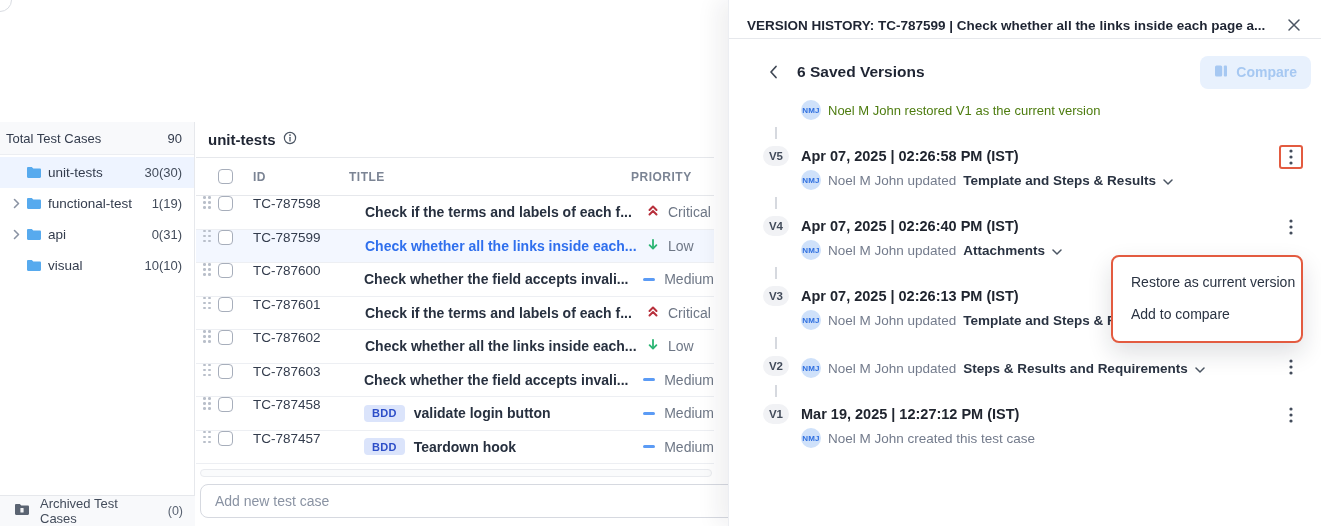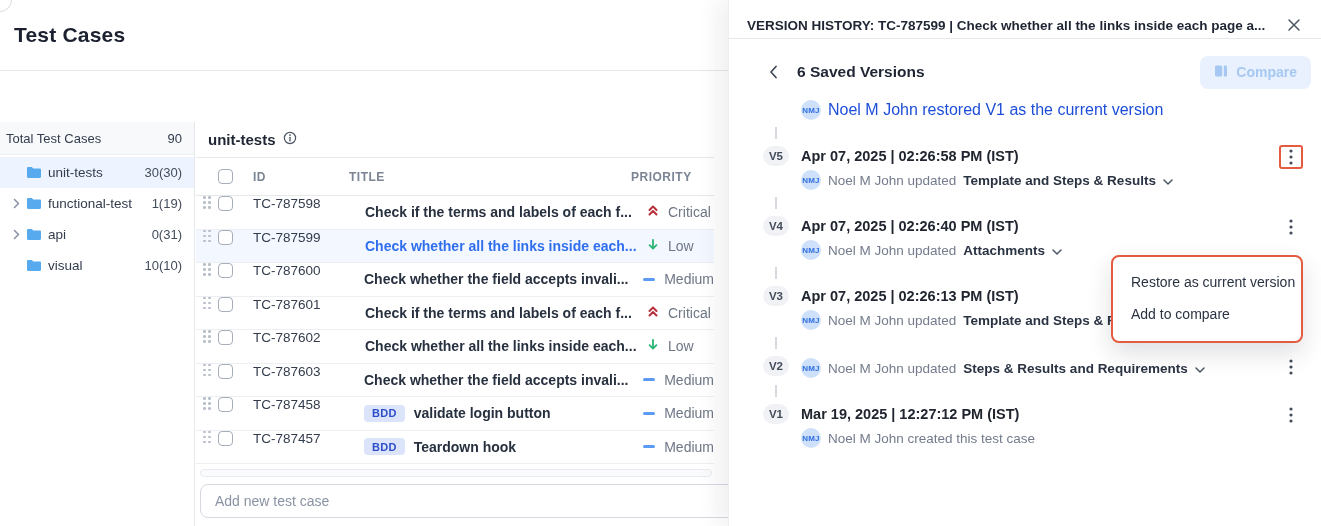--- a/index.html
+++ b/index.html
@@ -91,21 +91,21 @@
   .saved-label { font-size:15.5px; font-weight:700; color:#1f2533; margin-left:12px; flex:1; }
   .compare-btn { display:flex; align-items:center; gap:8px; background:#e8f1fd; color:#a6c8f2;
     font-size:14px; font-weight:700; padding:8px 14px; border-radius:8px; border:none;
     cursor:default; font-family:"Liberation Sans", sans-serif; }
 
   .history { padding:10px 18px 0 18px; position:relative; }
   .avatar { width:20px; height:20px; border-radius:50%; background:#cfe1fa; color:#2f6fe0;
     font-size:8px; font-weight:700; display:inline-flex; align-items:center; justify-content:center;
     flex:0 0 auto; letter-spacing:.2px; }
   .notice { display:flex; align-items:center; gap:7px; margin-left:54px; height:22px; }
-  .notice-text { font-size:16px; color:#1d4ed8; }
+  .notice-text { font-size:13px; color:#4d7c0f; }
   .tick { width:1.5px; height:12px; background:#d6d9df; margin:6px 0 6px 28px; }
   .ventry { display:flex; align-items:flex-start; padding-left:16px; }
   .vbadge { width:26px; height:20px; border-radius:10px; background:#f1f2f5; color:#434c5b;
     font-size:11.5px; font-weight:600; display:flex; align-items:center; justify-content:center;
     margin-top:1px; flex:0 0 auto; }
   .vbody { flex:1; margin-left:12px; min-width:0; }
   .vtime { font-size:14.5px; font-weight:700; color:#20252f; height:22px; display:flex; align-items:center; }
   .vdetail { display:flex; align-items:center; gap:7px; height:22px; margin-top:2px; white-space:nowrap; }
   .vauthor { font-size:13.5px; color:#737b8c; }
   .vtarget { font-size:13.5px; font-weight:700; color:#2a3342; }
@@ -118,23 +118,20 @@
     padding:9px 0 11px 0; z-index:20; }
   .menu-item { font-size:14px; color:#2a3342; padding:8px 18px; cursor:pointer; white-space:nowrap; }
 </style>
 </head>
 <body>
 
 <div class="app">
 
   <span class="corner-blob"></span>
 
-  <div class="top-header">
-    <h1 class="page-title">Test Cases</h1>
-  </div>
 
 
   <div class="sidebar">
     <div class="total-row">
       <span>Total Test Cases</span>
       <span class="total-count">90</span>
     </div>
     <div class="ftree">
 
       <div class="fitem sel">
@@ -182,20 +179,30 @@
         <span class="fchev"></span>
         <span class="ficon">
           <svg width="16" height="13" viewBox="0 0 16 13">
               <path d="M1 2.2 C1 1.5 1.5 1 2.2 1 H5.8 L7.3 2.6 H13.8 C14.5 2.6 15 3.1 15 3.8 V10.8 C15 11.5 14.5 12 13.8 12 H2.2 C1.5 12 1 11.5 1 10.8 Z" fill="#57aaee"></path>
             </svg>
         </span>
         <span class="fname">visual</span>
         <span class="fcount">10(10)</span>
       </div>
 
+    </div>
+    <div class="archived">
+      <span>
+        <svg width="16" height="13" viewBox="0 0 16 13">
+            <path d="M1 2.2 C1 1.5 1.5 1 2.2 1 H5.8 L7.3 2.6 H13.8 C14.5 2.6 15 3.1 15 3.8 V10.8 C15 11.5 14.5 12 13.8 12 H2.2 C1.5 12 1 11.5 1 10.8 Z" fill="#5b6472"></path>
+            <rect x="6.4" y="5" width="3.2" height="4.6" rx="0.6" fill="#f2f3f5"></rect>
+          </svg>
+      </span>
+      <span class="archived-label">Archived Test Cases</span>
+      <span class="archived-count">(0)</span>
     </div>
   </div>
 
   <div class="main-list">
     <div class="folder-title-row">
       <span class="folder-title">unit-tests</span>
       <span>
         <svg width="14" height="14" viewBox="0 0 14 14" fill="none">
             <circle cx="7" cy="7" r="5.6" stroke="#4b5563" stroke-width="1.2"></circle>
             <path d="M7 6.3 V10" stroke="#4b5563" stroke-width="1.3" stroke-linecap="round"></path>

